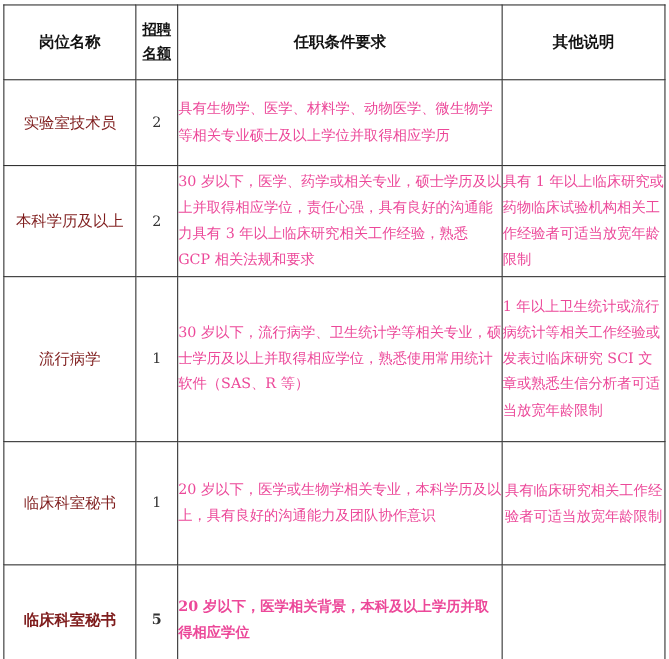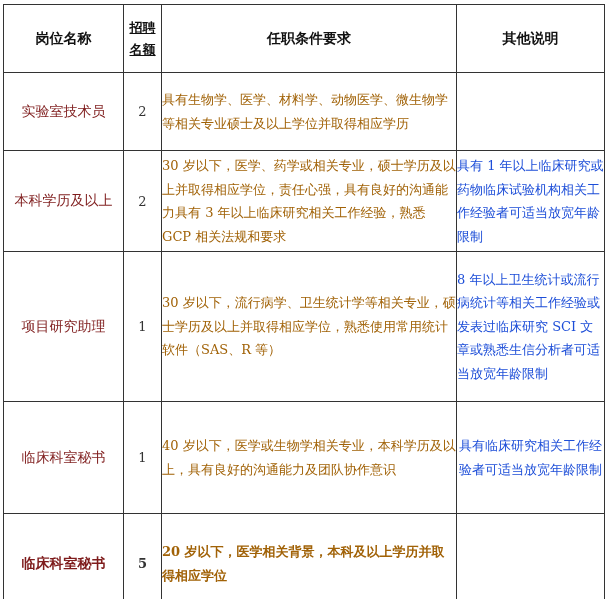--- a/index.html
+++ b/index.html
@@ -59,28 +59,28 @@
     }
     td.count {
       text-align: center;
       font-size: 13px;
       color: #333;
     }
     td.req {
       font-size: 13px;
       line-height: 23.5px;
       padding: 0 6px 0 8px;
-      color: #a16207;
+      color: #ec4899;
       text-align: left;
     }
     td.note {
       font-size: 13px;
       line-height: 23.5px;
       padding: 0 4px 0 6px;
-      color: #1d4ed8;
+      color: #ec4899;
       text-align: left;
     }
     td.note.center {
       text-align: center;
       font-family: Liberation Serif, serif;
     }
   </style>
 </head>
 <body>
 
@@ -106,29 +106,29 @@
       <td class="req">具有生物学、医学、材料学、动物医学、微生物学等相关专业硕士及以上学位并取得相应学历</td>
       <td class="note"></td>
     </tr>
     <tr class="r2">
       <td class="name">本科学历及以上</td>
       <td class="count">2</td>
       <td class="req">30 岁以下，医学、药学或相关专业，硕士学历及以上并取得相应学位，责任心强，具有良好的沟通能力具有 3 年以上临床研究相关工作经验，熟悉 GCP 相关法规和要求</td>
       <td class="note">具有 1 年以上临床研究或药物临床试验机构相关工作经验者可适当放宽年龄限制</td>
     </tr>
     <tr class="r3">
-      <td class="name">项目研究助理</td>
+      <td class="name">流行病学</td>
       <td class="count">1</td>
       <td class="req">30 岁以下，流行病学、卫生统计学等相关专业，硕士学历及以上并取得相应学位，熟悉使用常用统计软件（SAS、R 等）</td>
-      <td class="note">8 年以上卫生统计或流行病统计等相关工作经验或发表过临床研究 SCI 文章或熟悉生信分析者可适当放宽年龄限制</td>
+      <td class="note">1 年以上卫生统计或流行病统计等相关工作经验或发表过临床研究 SCI 文章或熟悉生信分析者可适当放宽年龄限制</td>
     </tr>
     <tr class="r4">
       <td class="name">临床科室秘书</td>
       <td class="count">1</td>
-      <td class="req">40 岁以下，医学或生物学相关专业，本科学历及以上，具有良好的沟通能力及团队协作意识</td>
+      <td class="req">20 岁以下，医学或生物学相关专业，本科学历及以上，具有良好的沟通能力及团队协作意识</td>
       <td class="note center">具有临床研究相关工作经验者可适当放宽年龄限制</td>
     </tr>
     <tr class="r5">
       <td class="name">临床科室秘书</td>
       <td class="count">5</td>
       <td class="req">20 岁以下，医学相关背景，本科及以上学历并取得相应学位</td>
       <td class="note"></td>
     </tr>
   </tbody>
 </table>

